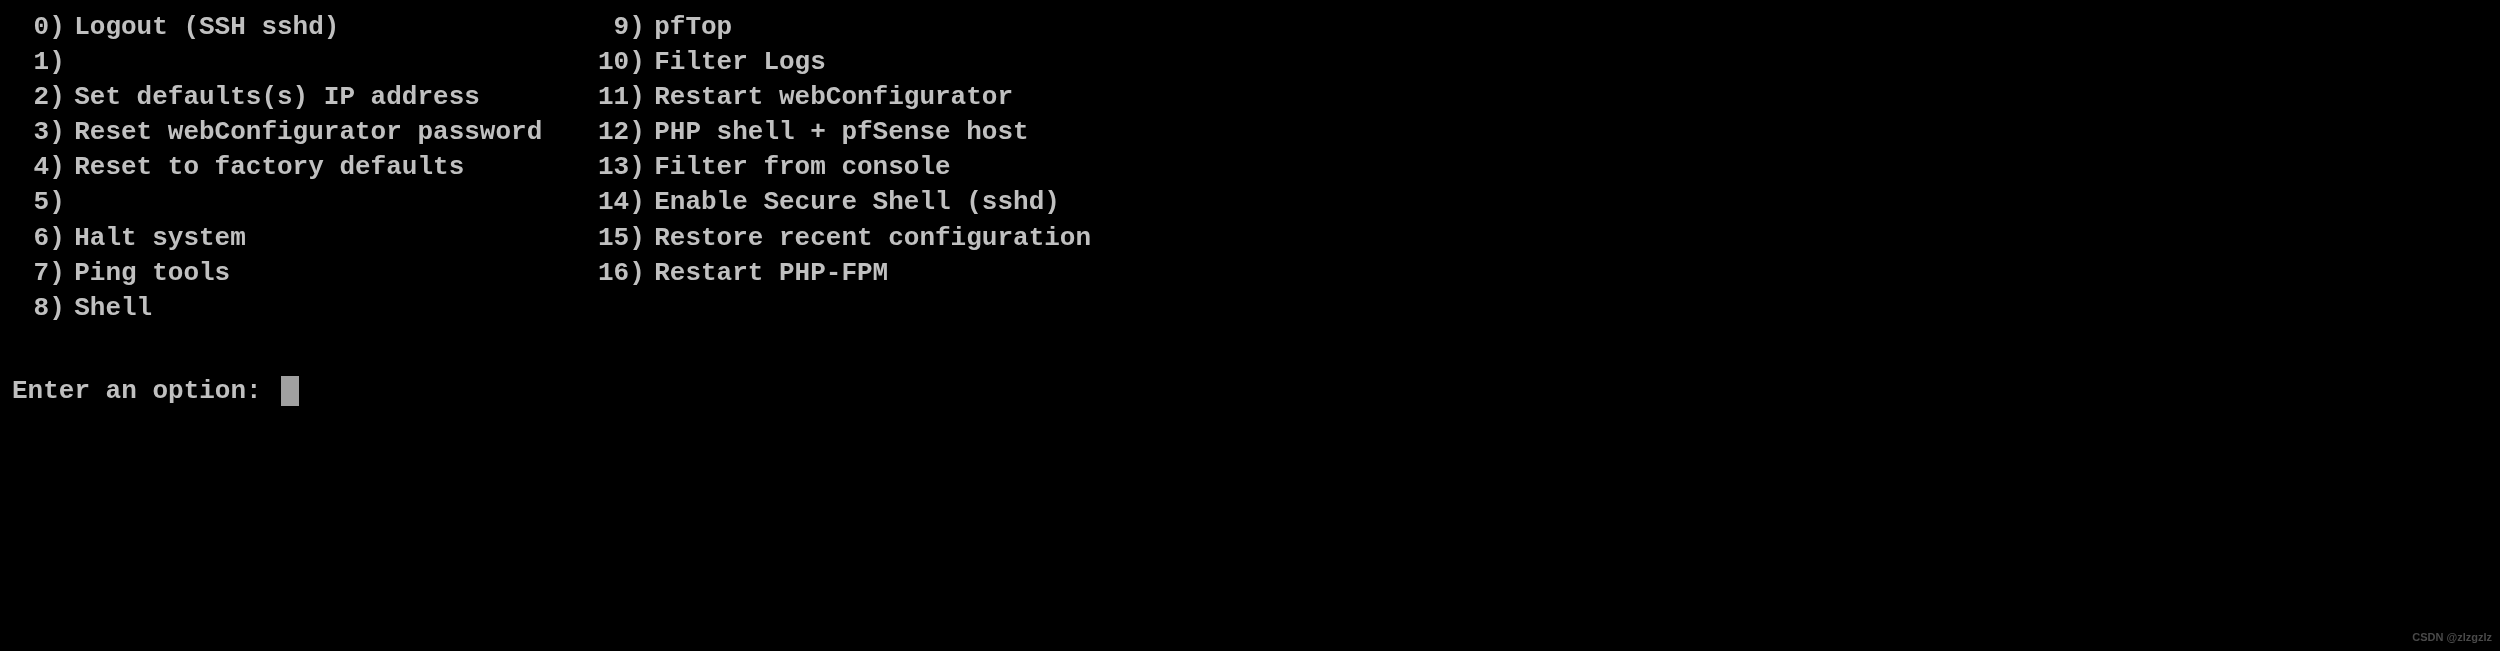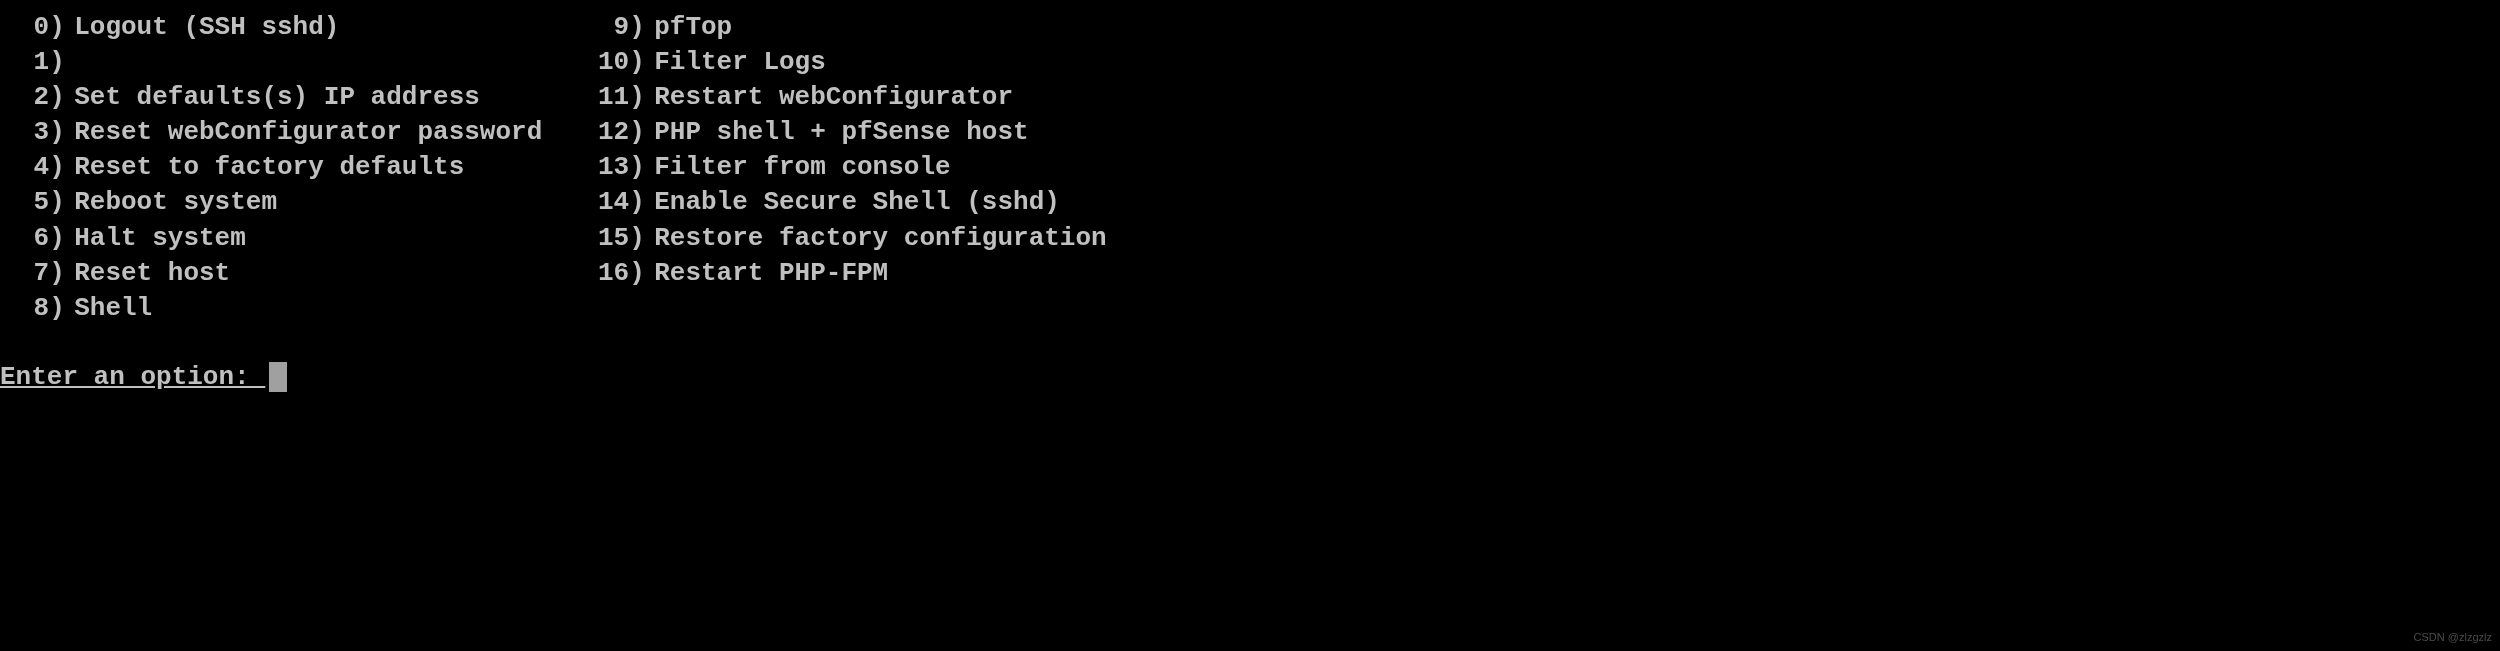--- a/index.html
+++ b/index.html
@@ -37,40 +37,39 @@
     .num {
       text-align: right;
       width: 2ch;
     }
     .paren {
       padding-right: 0.6ch;
     }
     .prompt-row {
       display: flex;
       align-items: center;
-      margin-top: 34px;
-      padding-left: 0;
-      text-decoration: underline;
+      margin-top: 48px;
+      padding-left: 12px;
     }
     .prompt-label {
       white-space: pre;
     }
     .cursor {
       display: inline-block;
       width: 18px;
       height: 30px;
       background: #a0a0a0;
       margin-left: 4px;
     }
     .watermark {
       position: absolute;
       right: 8px;
       bottom: 6px;
       font-size: 11px;
-      font-weight: normal;
+      font-weight: bold;
       color: #4a4a4a;
       font-family: Arial, sans-serif;
     }
   </style>
 </head>
 <body>
 
 <div class="menu-columns">
   <div class="col-left">
     <div class="menu-item">
@@ -82,27 +81,27 @@
     <div class="menu-item">
       <span class="num">2</span><span class="paren">)</span><span>Set defaults(s) IP address</span>
     </div>
     <div class="menu-item">
       <span class="num">3</span><span class="paren">)</span><span>Reset webConfigurator password</span>
     </div>
     <div class="menu-item">
       <span class="num">4</span><span class="paren">)</span><span>Reset to factory defaults</span>
     </div>
     <div class="menu-item">
-      <span class="num">5</span><span class="paren">)</span><span>Reboot system</span>
+      <span class="num">5</span><span class="paren">)</span>
     </div>
     <div class="menu-item">
       <span class="num">6</span><span class="paren">)</span><span>Halt system</span>
     </div>
     <div class="menu-item">
-      <span class="num">7</span><span class="paren">)</span><span>Reset host</span>
+      <span class="num">7</span><span class="paren">)</span><span>Ping tools</span>
     </div>
     <div class="menu-item">
       <span class="num">8</span><span class="paren">)</span><span>Shell</span>
     </div>
   </div>
   <div class="col-right">
     <div class="menu-item">
       <span class="num">9</span><span class="paren">)</span><span>pfTop</span>
     </div>
     <div class="menu-item">
@@ -114,21 +113,21 @@
     <div class="menu-item">
       <span class="num">12</span><span class="paren">)</span><span>PHP shell + pfSense host</span>
     </div>
     <div class="menu-item">
       <span class="num">13</span><span class="paren">)</span><span>Filter from console</span>
     </div>
     <div class="menu-item">
       <span class="num">14</span><span class="paren">)</span><span>Enable Secure Shell (sshd)</span>
     </div>
     <div class="menu-item">
-      <span class="num">15</span><span class="paren">)</span><span>Restore factory configuration</span>
+      <span class="num">15</span><span class="paren">)</span><span>Restore recent configuration</span>
     </div>
     <div class="menu-item">
       <span class="num">16</span><span class="paren">)</span><span>Restart PHP-FPM</span>
     </div>
   </div>
 </div>
 
 <div class="prompt-row">
   <span class="prompt-label">Enter an option: </span>
   <span class="cursor"></span>

